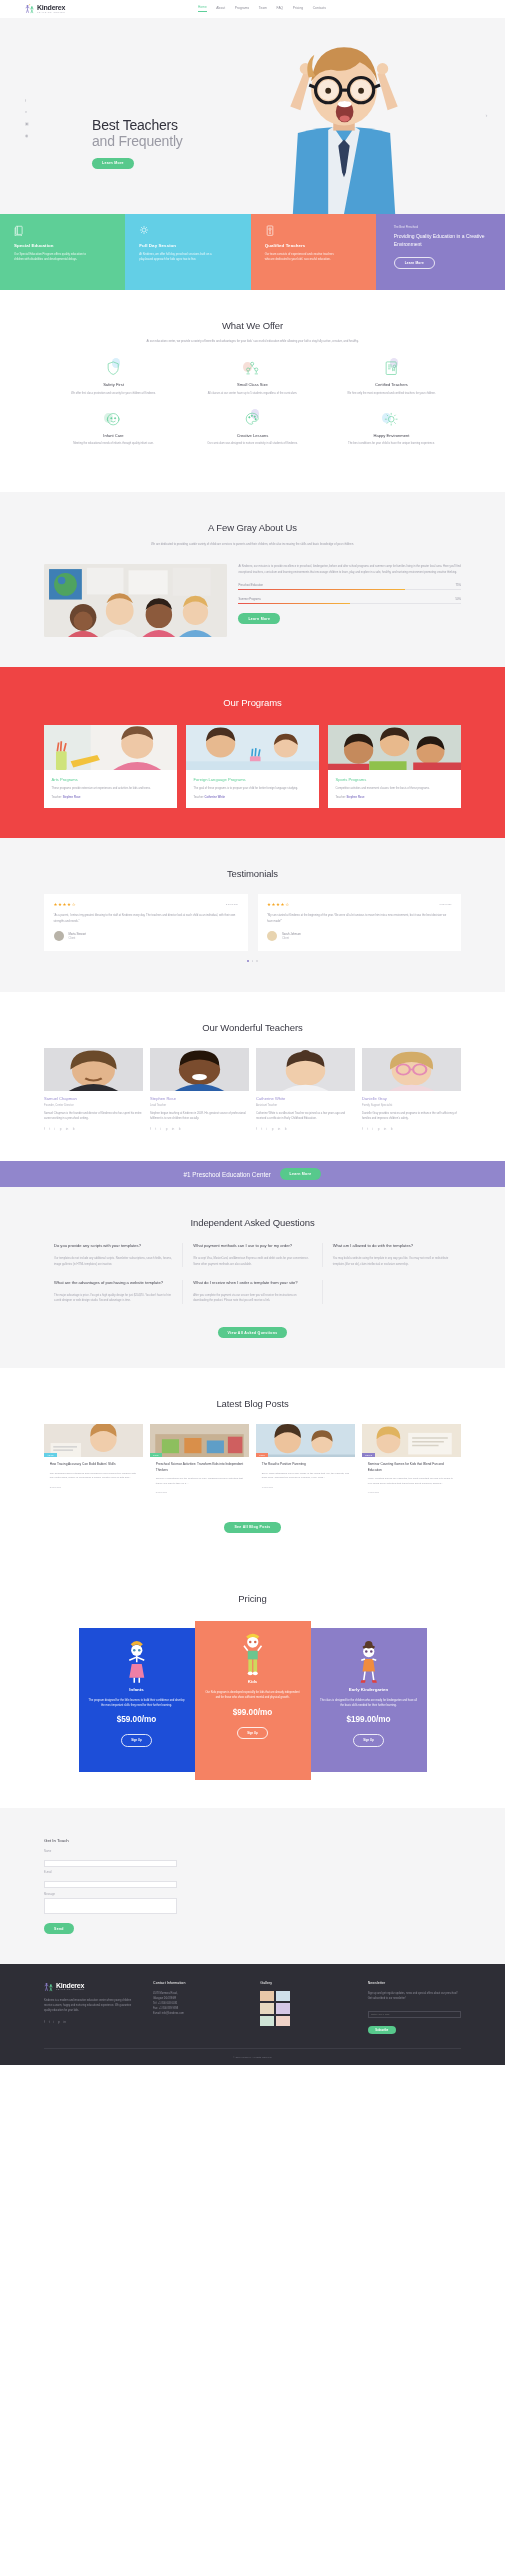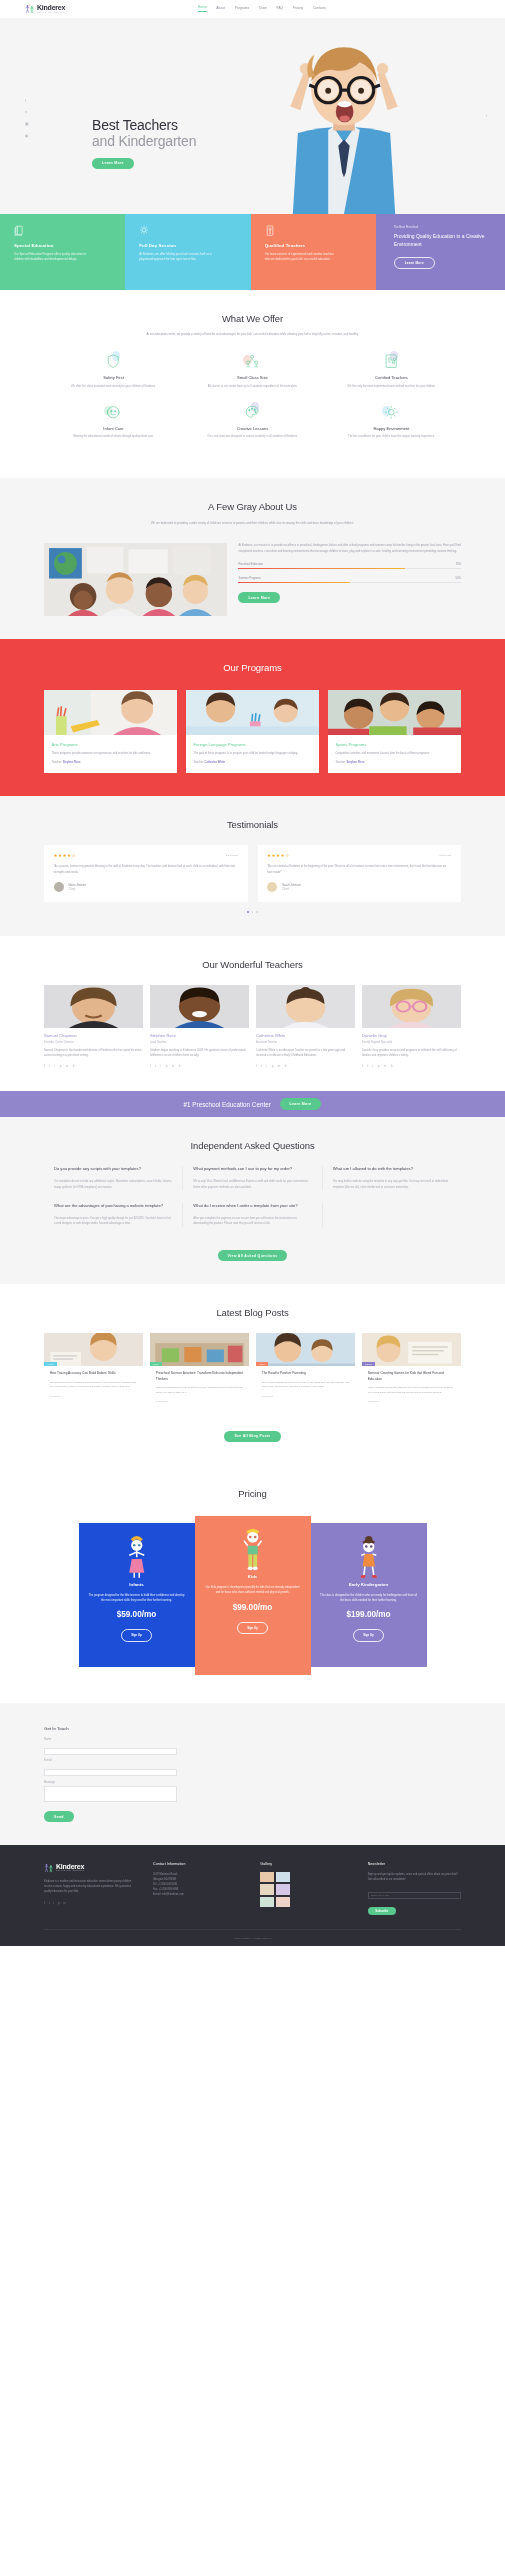--- a/index.html
+++ b/index.html
@@ -45,21 +45,21 @@
   .q4 { background:#8b7ec8; padding-left:17.7px !important; }
   .q-icon { width:10px; height:11.4px; margin-bottom:6.3px; }
   .q-title { color:#fff; font-size:4.4px; font-weight:bold; margin-bottom:3.8px; letter-spacing:0.1px; }
   .q-desc { color:rgba(255,255,255,.85); font-size:2.8px; line-height:1.85; max-width:73px; }
   .q-pre { color:rgba(255,255,255,.8); font-size:2.8px; margin-bottom:4.4px; }
   .q-big { color:#fff; font-size:5px; line-height:1.5; margin-bottom:6.3px; }
   .btn-outline { display:inline-block; border:0.6px solid rgba(255,255,255,.8); color:#fff;
       font-size:3.2px; padding:3.2px 10px; border-radius:12.6px; letter-spacing:0.2px; background:none; cursor:pointer; font-weight:bold;}
 
   
-  .sec { padding:23px 0; }
+  .sec { padding:30px 0; }
   .sec-w { background:#fff; }
   .sec-g { background:#f5f5f6; }
   .sec-title { text-align:center; font-size:9.5px; color:#3a3a45; font-weight:normal; letter-spacing:-0.1px; }
   .sec-sub { text-align:center; font-size:2.8px; color:#9d9da8; line-height:2.1; margin:8.8px auto 0; max-width:265px; }
 
   
   .offer { display:flex; flex-wrap:wrap; margin-top:15px; }
   .offer-item { width:33.33%; text-align:center; padding:0 14px; margin-bottom:15px; }
   .offer-icon { width:16.4px; height:16.4px; margin:0 auto 5px; position:relative; }
   .offer-t { font-size:4.1px; color:#44444f; margin-bottom:3.8px; }
@@ -249,21 +249,21 @@
           <circle cx="152" cy="93" r="4.6" fill="#3a2a1b"></circle>
 
           <ellipse cx="126" cy="126" rx="14" ry="17" fill="#8f3a38"></ellipse>
           <ellipse cx="126" cy="114" rx="11" ry="5" fill="#fff"></ellipse>
           <ellipse cx="126" cy="137" rx="8" ry="5" fill="#d66a68"></ellipse>
         </svg>
       </div>
 
       <div class="hero-copy">
         <div class="hero-t1">Best Teachers</div>
-        <div class="hero-t2">and Kindergarten</div>
+        <div class="hero-t2">and Frequently</div>
         <button class="btn-green">Learn More</button>
       </div>
     </div>
   </div>
 
   <div class="quad">
     <div class="q1">
       <div class="q-icon">
         <svg viewBox="0 0 16 18" fill="none" stroke="#fff" stroke-width="1">
             <rect x="3" y="2" width="10" height="13" rx="1"></rect>

